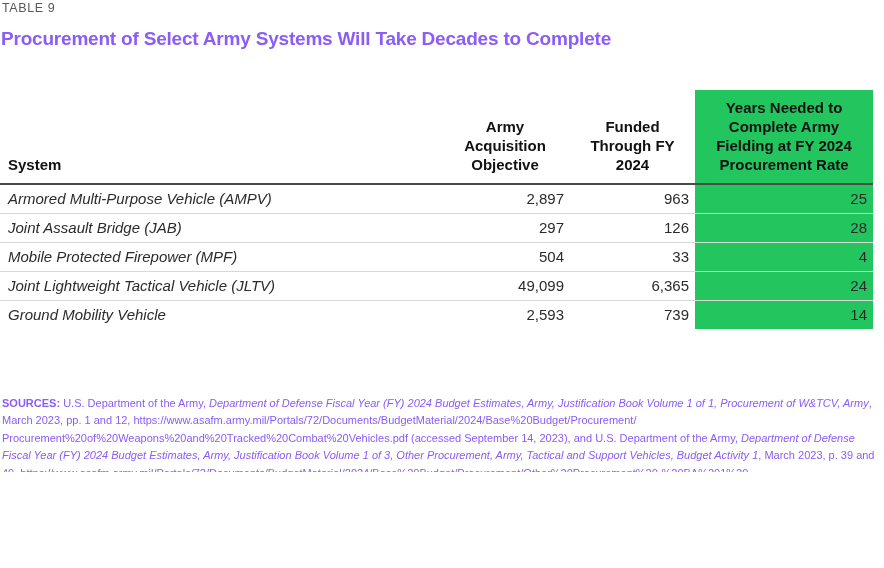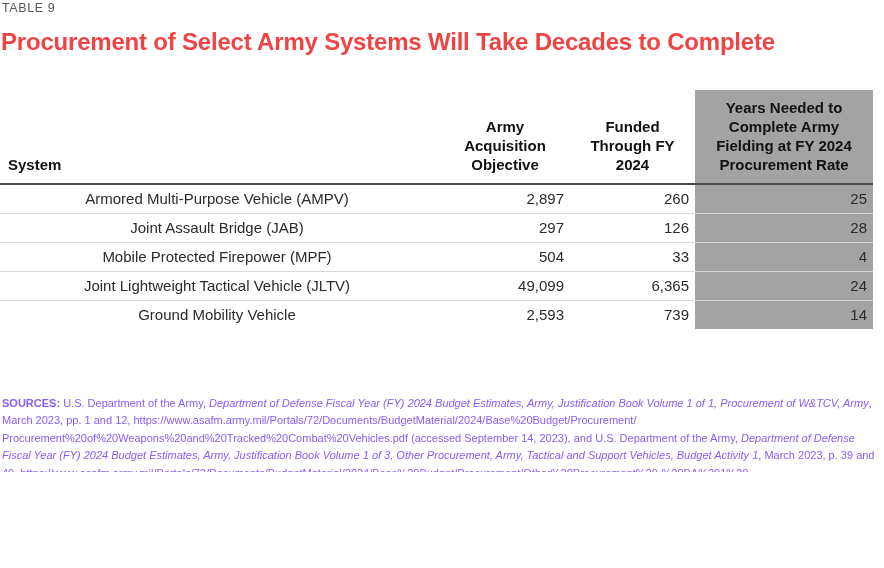--- a/index.html
+++ b/index.html
@@ -10,50 +10,50 @@
     color:#1a1a1a;
   }
   .page { position:relative; width:884px; height:472px; overflow:hidden; background:#fff; }
 
   .table-label {
     position:absolute; top:1px; left:2px;
     font-size:12.5px; letter-spacing:0.6px; color:#58585a;
   }
   .page-title {
     position:absolute; top:28px; left:1px;
-    font-size:24px; font-weight:bold; color:#ef4444; letter-spacing:-0.2px;
+    font-size:19px; font-weight:bold; color:#8b5cf6; letter-spacing:-0.2px;
     white-space:nowrap;
     text-align:right;
   }
 
   table.data-table {
     position:absolute; top:90px; left:0;
     width:873px; border-collapse:collapse; table-layout:fixed;
   }
   .data-table col.c-system { width:440px; }
   .data-table col.c-objective { width:130px; }
   .data-table col.c-funded { width:125px; }
   .data-table col.c-years { width:178px; }
 
   .data-table th {
     font-size:15px; font-weight:bold; color:#111;
     line-height:19px; vertical-align:bottom;
     padding:8px 6px 9px; border-bottom:2px solid #4a4a4a;
     text-align:center;
   }
   .data-table th.system { text-align:left; padding-left:8px;margin-left:20px; }
-  .highlight { background:#a3a3a3; }
+  .highlight { background:#22c55e; }
 
   .data-table td {
     font-size:15px; color:#2b2b2b;
     height:29px; padding:0 6px;
     border-bottom:1px solid #d8d8d8;
     text-align:right; vertical-align:middle;
   }
-  .data-table td.cell-system { text-align:center; padding-left:0; }
+  .data-table td.cell-system { text-align:left; padding-left:8px;font-style:italic; }
   .data-table tr:last-child td { border-bottom:none; }
 
   .sources {
     position:absolute; top:395px; left:2px; width:880px;
     font-size:11px; line-height:17.4px; color:#8b5cf6;
     overflow-wrap:break-word;
   }
   .sources .seg-bold { font-weight:bold; }
   .sources .seg-italic { font-style:italic; }
 
@@ -84,21 +84,21 @@
         <th class="system">System</th>
         <th>Army Acquisition Objective</th>
         <th>Funded Through FY 2024</th>
         <th class="highlight">Years Needed to Complete Army Fielding at FY 2024 Procurement Rate</th>
       </tr>
     </thead>
     <tbody>
         <tr>
           <td class="cell-system">Armored Multi-Purpose Vehicle (AMPV)</td>
           <td class="cell-objective">2,897</td>
-          <td class="cell-funded">260</td>
+          <td class="cell-funded">963</td>
           <td class="cell-years highlight">25</td>
         </tr>
         <tr>
           <td class="cell-system">Joint Assault Bridge (JAB)</td>
           <td class="cell-objective">297</td>
           <td class="cell-funded">126</td>
           <td class="cell-years highlight">28</td>
         </tr>
         <tr>
           <td class="cell-system">Mobile Protected Firepower (MPF)</td>

